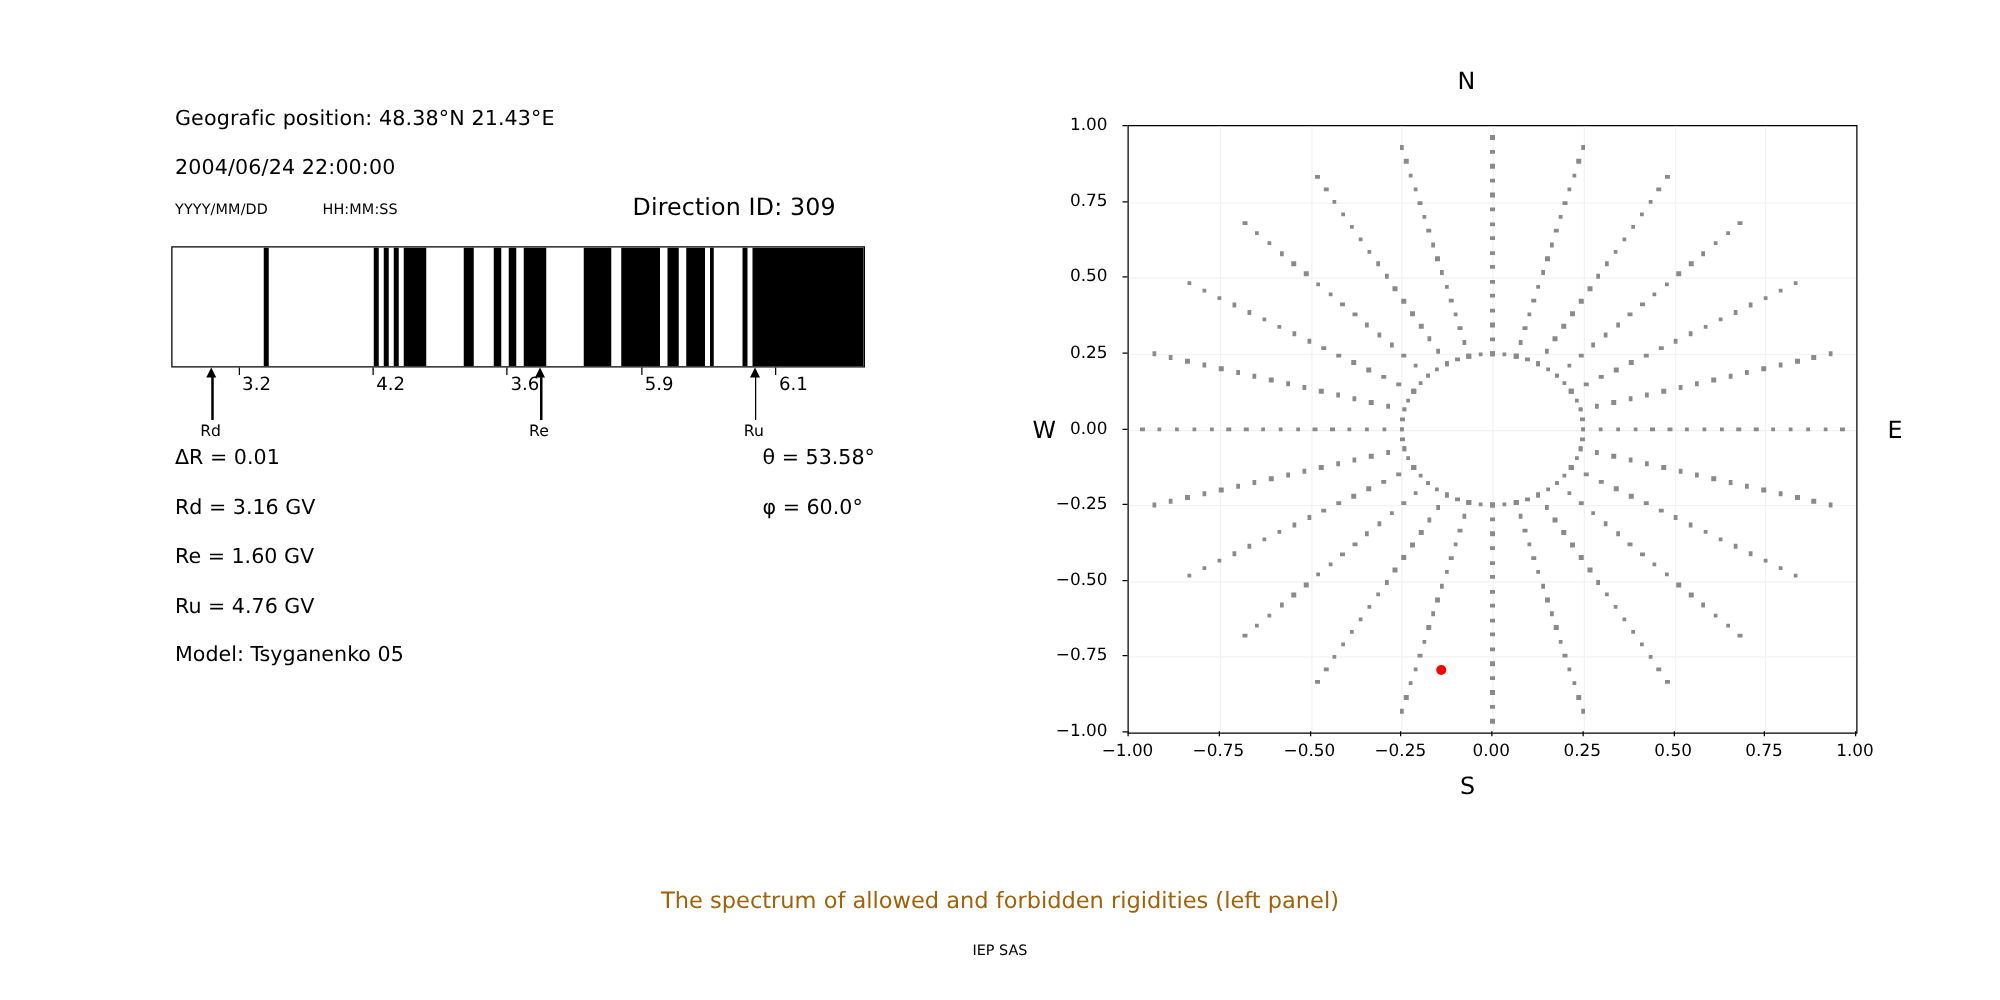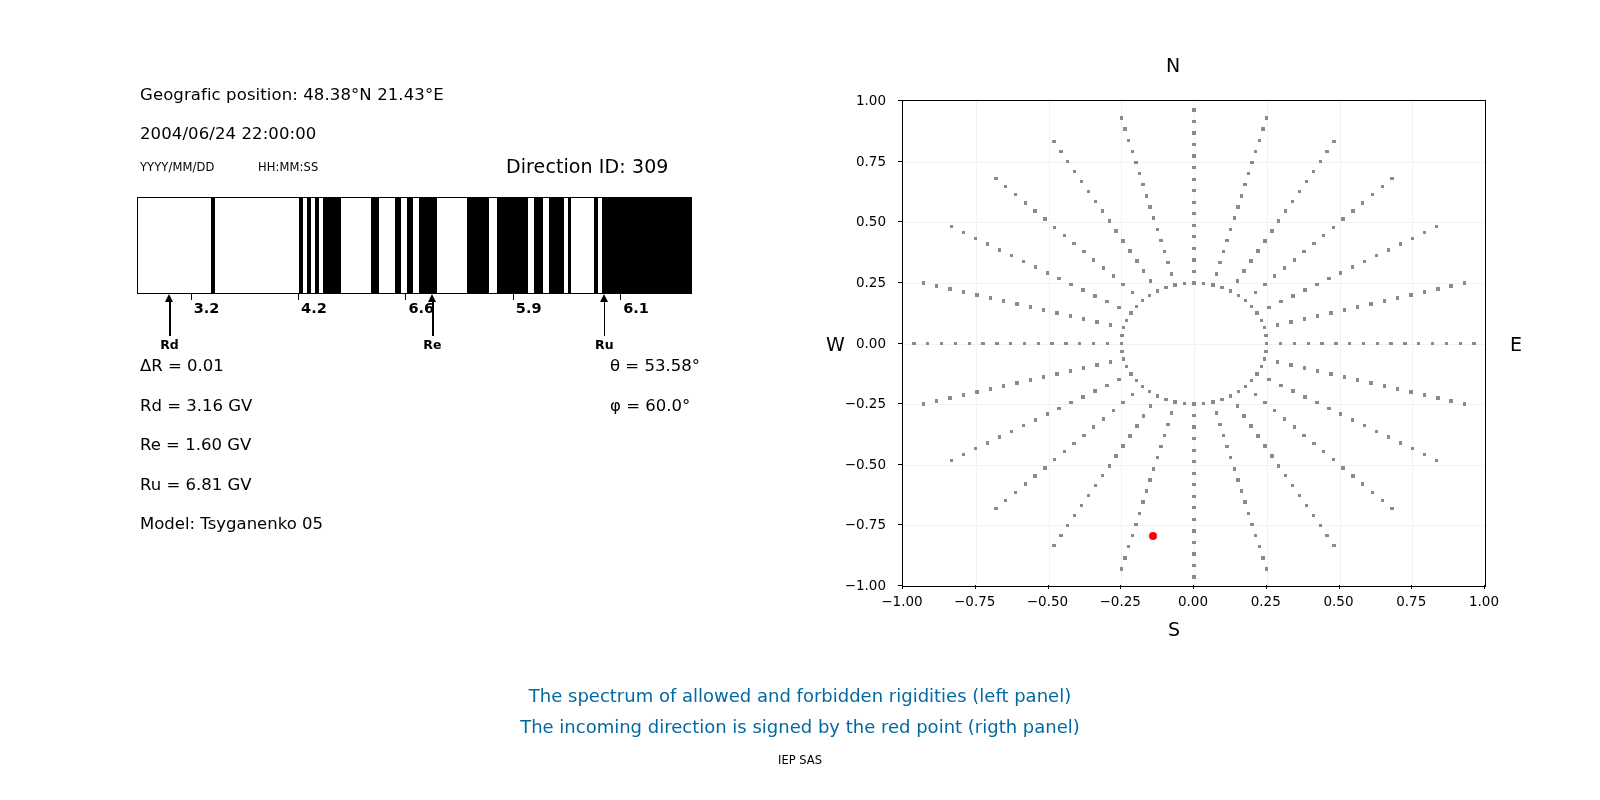--- a/index.html
+++ b/index.html
@@ -15,21 +15,21 @@
   #fmt-date{left:100px;top:160px;font-size:11.5px;}
   #fmt-time{left:218px;top:160px;font-size:11.5px;}
   #direction-id{left:466px;top:155px;font-size:19px;}
 
   
   #spectrum-wrap{position:absolute;left:97px;top:197px;width:555px;height:97px;
       border:1.1px solid #000;background:#fff;box-sizing:border-box;overflow:hidden;}
   #spectrum-wrap .band{position:absolute;top:0;bottom:0;background:#000;}
 
   
-  #spec-axis{position:absolute;left:97px;top:294px;width:555px;height:60px;font-weight:bold;}
+  #spec-axis{position:absolute;left:97px;top:294px;width:555px;height:60px;}
   #spec-axis .tick{position:absolute;top:0;width:1px;height:6px;background:#000;}
   #spec-axis .ticklabel{position:absolute;top:6px;font-size:14.5px;color:#000;white-space:nowrap;}
   .arrow{position:absolute;width:12px;height:42px;}
   .arrow .shaft{position:absolute;left:5px;top:6px;width:1.4px;height:36px;background:#000;}
   .arrow .head{position:absolute;left:1px;top:0;width:0;height:0;
       border-left:4.5px solid transparent;border-right:4.5px solid transparent;border-bottom:8px solid #000;}
   .arrow-label{position:absolute;font-size:12.5px;white-space:nowrap;}
 
   
   .param{position:absolute;font-size:16.5px;white-space:nowrap;}
@@ -46,21 +46,21 @@
 
   .ytick{position:absolute;right:674px;font-size:13.5px;text-align:right;white-space:nowrap;transform:translateY(-50%);}
   .ytickmark{position:absolute;width:4px;height:1px;background:#000;}
   .xtick{position:absolute;font-size:13.5px;white-space:nowrap;transform:translateX(-50%);}
   .xtickmark{position:absolute;width:1px;height:4px;background:#000;}
 
   .compass{position:absolute;font-size:19px;color:#000;}
 
   
   #caption{position:absolute;left:0;top:680px;width:1600px;text-align:center;}
-  #caption .cap-line{font-size:18px;line-height:31px;color:#0369a1;}
+  #caption .cap-line{font-size:18px;line-height:31px;color:#a16207;margin-top:25px;}
   #footer{position:absolute;left:0;top:753px;width:1600px;text-align:center;
       font-size:11.5px;color:#000;}
 </style>
 </head>
 <body>
 
 <div id="left-panel">
 
   <div class="info-line" id="geo-line">Geografic position: 48.38°N 21.43°E</div>
 
@@ -90,21 +90,21 @@
       <div class="band" style="left: 455.554px; width: 4.0267px;"></div>
       <div class="band" style="left: 463.607px; width: 89.3927px;"></div>
     </div>
 
   <div id="spec-axis">
       <div class="tick" style="left: 53.6893px;"></div>
       <div class="ticklabel" style="left: 56.6893px;">3.2</div>
       <div class="tick" style="left: 161.068px;"></div>
       <div class="ticklabel" style="left: 164.068px;">4.2</div>
       <div class="tick" style="left: 268.447px;"></div>
-      <div class="ticklabel" style="left: 271.447px;">6.6</div>
+      <div class="ticklabel" style="left: 271.447px;">3.6</div>
       <div class="tick" style="left: 375.825px;"></div>
       <div class="ticklabel" style="left: 378.825px;">5.9</div>
       <div class="tick" style="left: 483.204px;"></div>
       <div class="ticklabel" style="left: 486.204px;">6.1</div>
       <div class="arrow" style="left: 27.2136px; top: 0px;">
         <div class="head"></div>
         <div class="shaft"></div>
       </div>
       <div class="arrow-label" style="left: 23.2136px; top: 43px;">Rd</div>
       <div class="arrow" style="left: 290.291px; top: 0px;">
@@ -116,21 +116,21 @@
         <div class="head"></div>
         <div class="shaft"></div>
       </div>
       <div class="arrow-label" style="left: 458.097px; top: 43px;">Ru</div>
     </div>
 
   <div id="params-left">
       <div class="param" style="left: 100px; top: 356px;">ΔR = 0.01</div>
       <div class="param" style="left: 100px; top: 395.5px;">Rd = 3.16 GV</div>
       <div class="param" style="left: 100px; top: 435px;">Re = 1.60 GV</div>
-      <div class="param" style="left: 100px; top: 474.5px;">Ru = 6.81 GV</div>
+      <div class="param" style="left: 100px; top: 474.5px;">Ru = 4.76 GV</div>
       <div class="param" style="left: 100px; top: 514px;">Model: Tsyganenko 05</div>
     </div>
   <div id="params-right">
       <div class="param" style="left: 570px; top: 356px;">θ = 53.58°</div>
       <div class="param" style="left: 570px; top: 395.5px;">φ = 60.0°</div>
     </div>
 </div>
 
 <div id="right-panel">
 
@@ -623,15 +623,14 @@
       <div class="xtickmark" style="left: 518.5px; top: 545px;"></div>
       <div class="xtick" style="left: 591.25px; top: 553px;">0.75</div>
       <div class="xtickmark" style="left: 591.25px; top: 545px;"></div>
       <div class="xtick" style="left: 664px; top: 553px;">1.00</div>
       <div class="xtickmark" style="left: 664px; top: 545px;"></div>
     </div>
 </div>
 
 <div id="caption">
   <div class="cap-line">The spectrum of allowed and forbidden rigidities (left panel)</div>
-  <div class="cap-line">The incoming direction is signed by the red point (rigth panel)</div>
 </div>
 <div id="footer">IEP SAS</div>
 
 </body></html>

